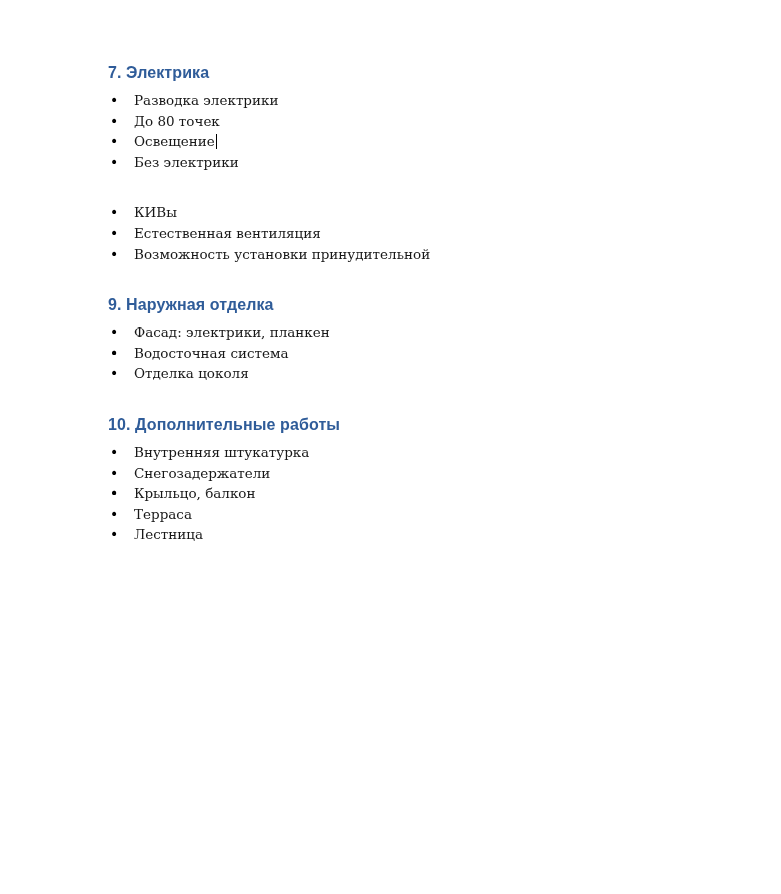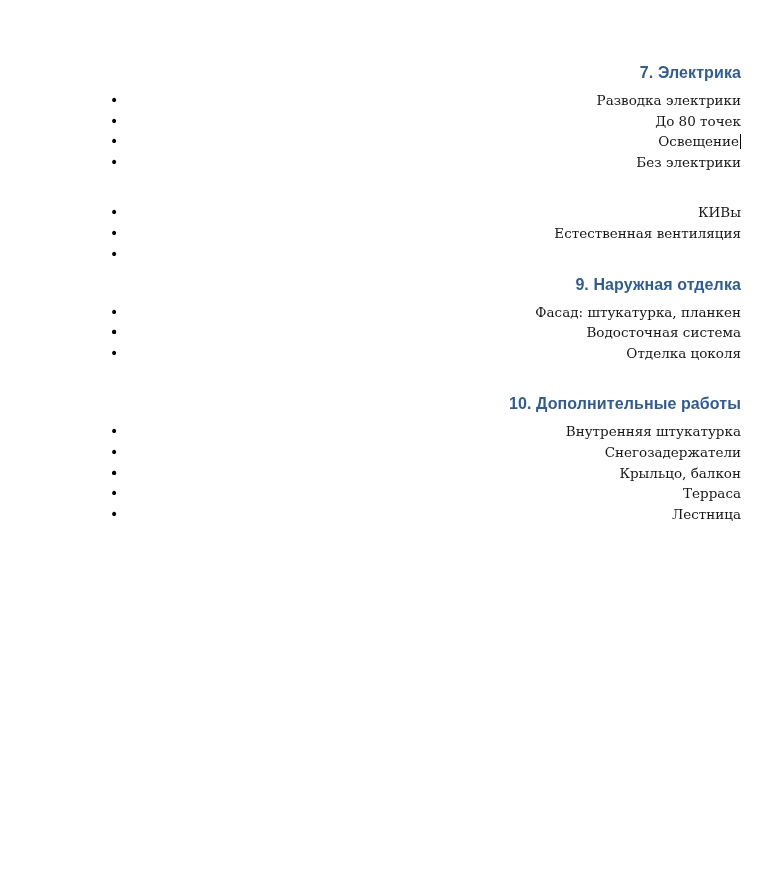--- a/index.html
+++ b/index.html
@@ -17,21 +17,20 @@
   .doc-page {
     position: absolute;
     inset: 0;
     box-sizing: border-box;
     padding: 62px 40px 0 108px;
     background: #ffffff;
     cursor: text;
   }
   .doc-section {
     margin: 0 0 30px 0;
-    text-align: right;
   }
   .section-heading {
     margin: 0;
     font-family: "Liberation Sans", sans-serif;
     font-weight: 700;
     font-size: 16px;
     line-height: 22px;
     color: #2f5c99;
     letter-spacing: 0.1px;
     white-space: nowrap;
@@ -84,28 +83,28 @@
   <li class="list-item"><span class="bullet">•</span><span class="item-text">Без электрики</span></li>
 </ul>
   </div>
 
   <div class="doc-section">
     <ul class="bullet-list">
   <li class="list-item"><span class="bullet">•</span><span class="item-text">КИВы</span></li>
 
   <li class="list-item"><span class="bullet">•</span><span class="item-text">Естественная вентиляция</span></li>
 
-  <li class="list-item"><span class="bullet">•</span></li>
+  <li class="list-item"><span class="bullet">•</span><span class="item-text">Возможность установки принудительной</span></li>
 </ul>
   </div>
 
   <div class="doc-section">
     <h2 class="section-heading">9. Наружная отделка</h2>
     <ul class="bullet-list">
-  <li class="list-item"><span class="bullet">•</span><span class="item-text">Фасад: штукатурка, планкен</span></li>
+  <li class="list-item"><span class="bullet">•</span><span class="item-text">Фасад: электрики, планкен</span></li>
 
   <li class="list-item"><span class="bullet">•</span></li>
 
   <li class="list-item"><span class="bullet">•</span><span class="item-text">Водосточная система</span></li>
 
   <li class="list-item"><span class="bullet">•</span><span class="item-text">Отделка цоколя</span></li>
 </ul>
   </div>
 
   <div class="doc-section">

